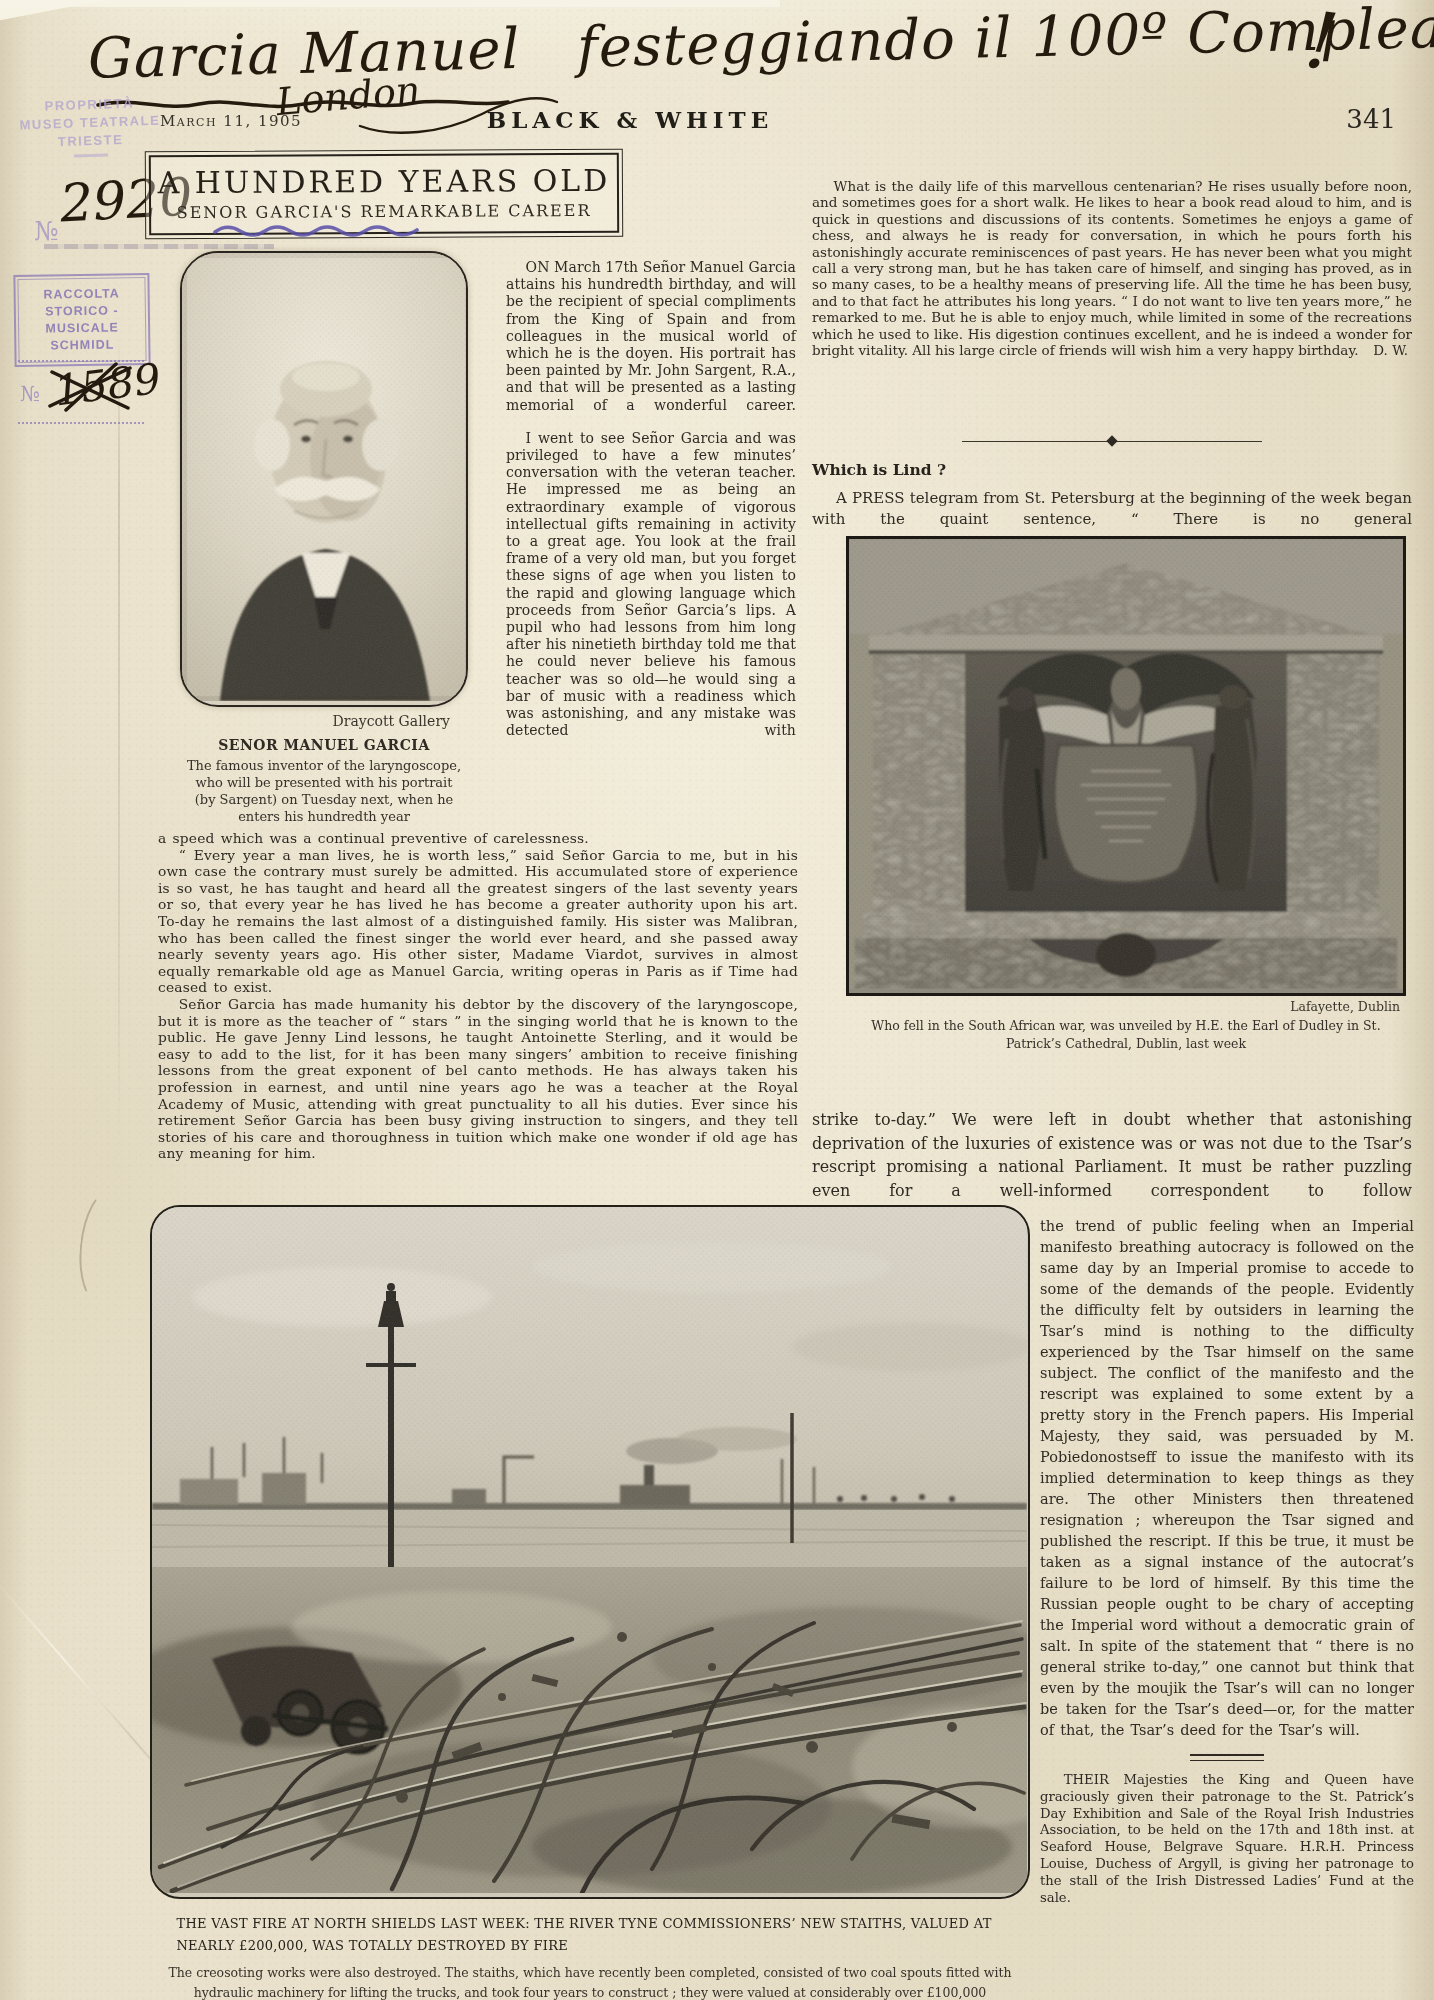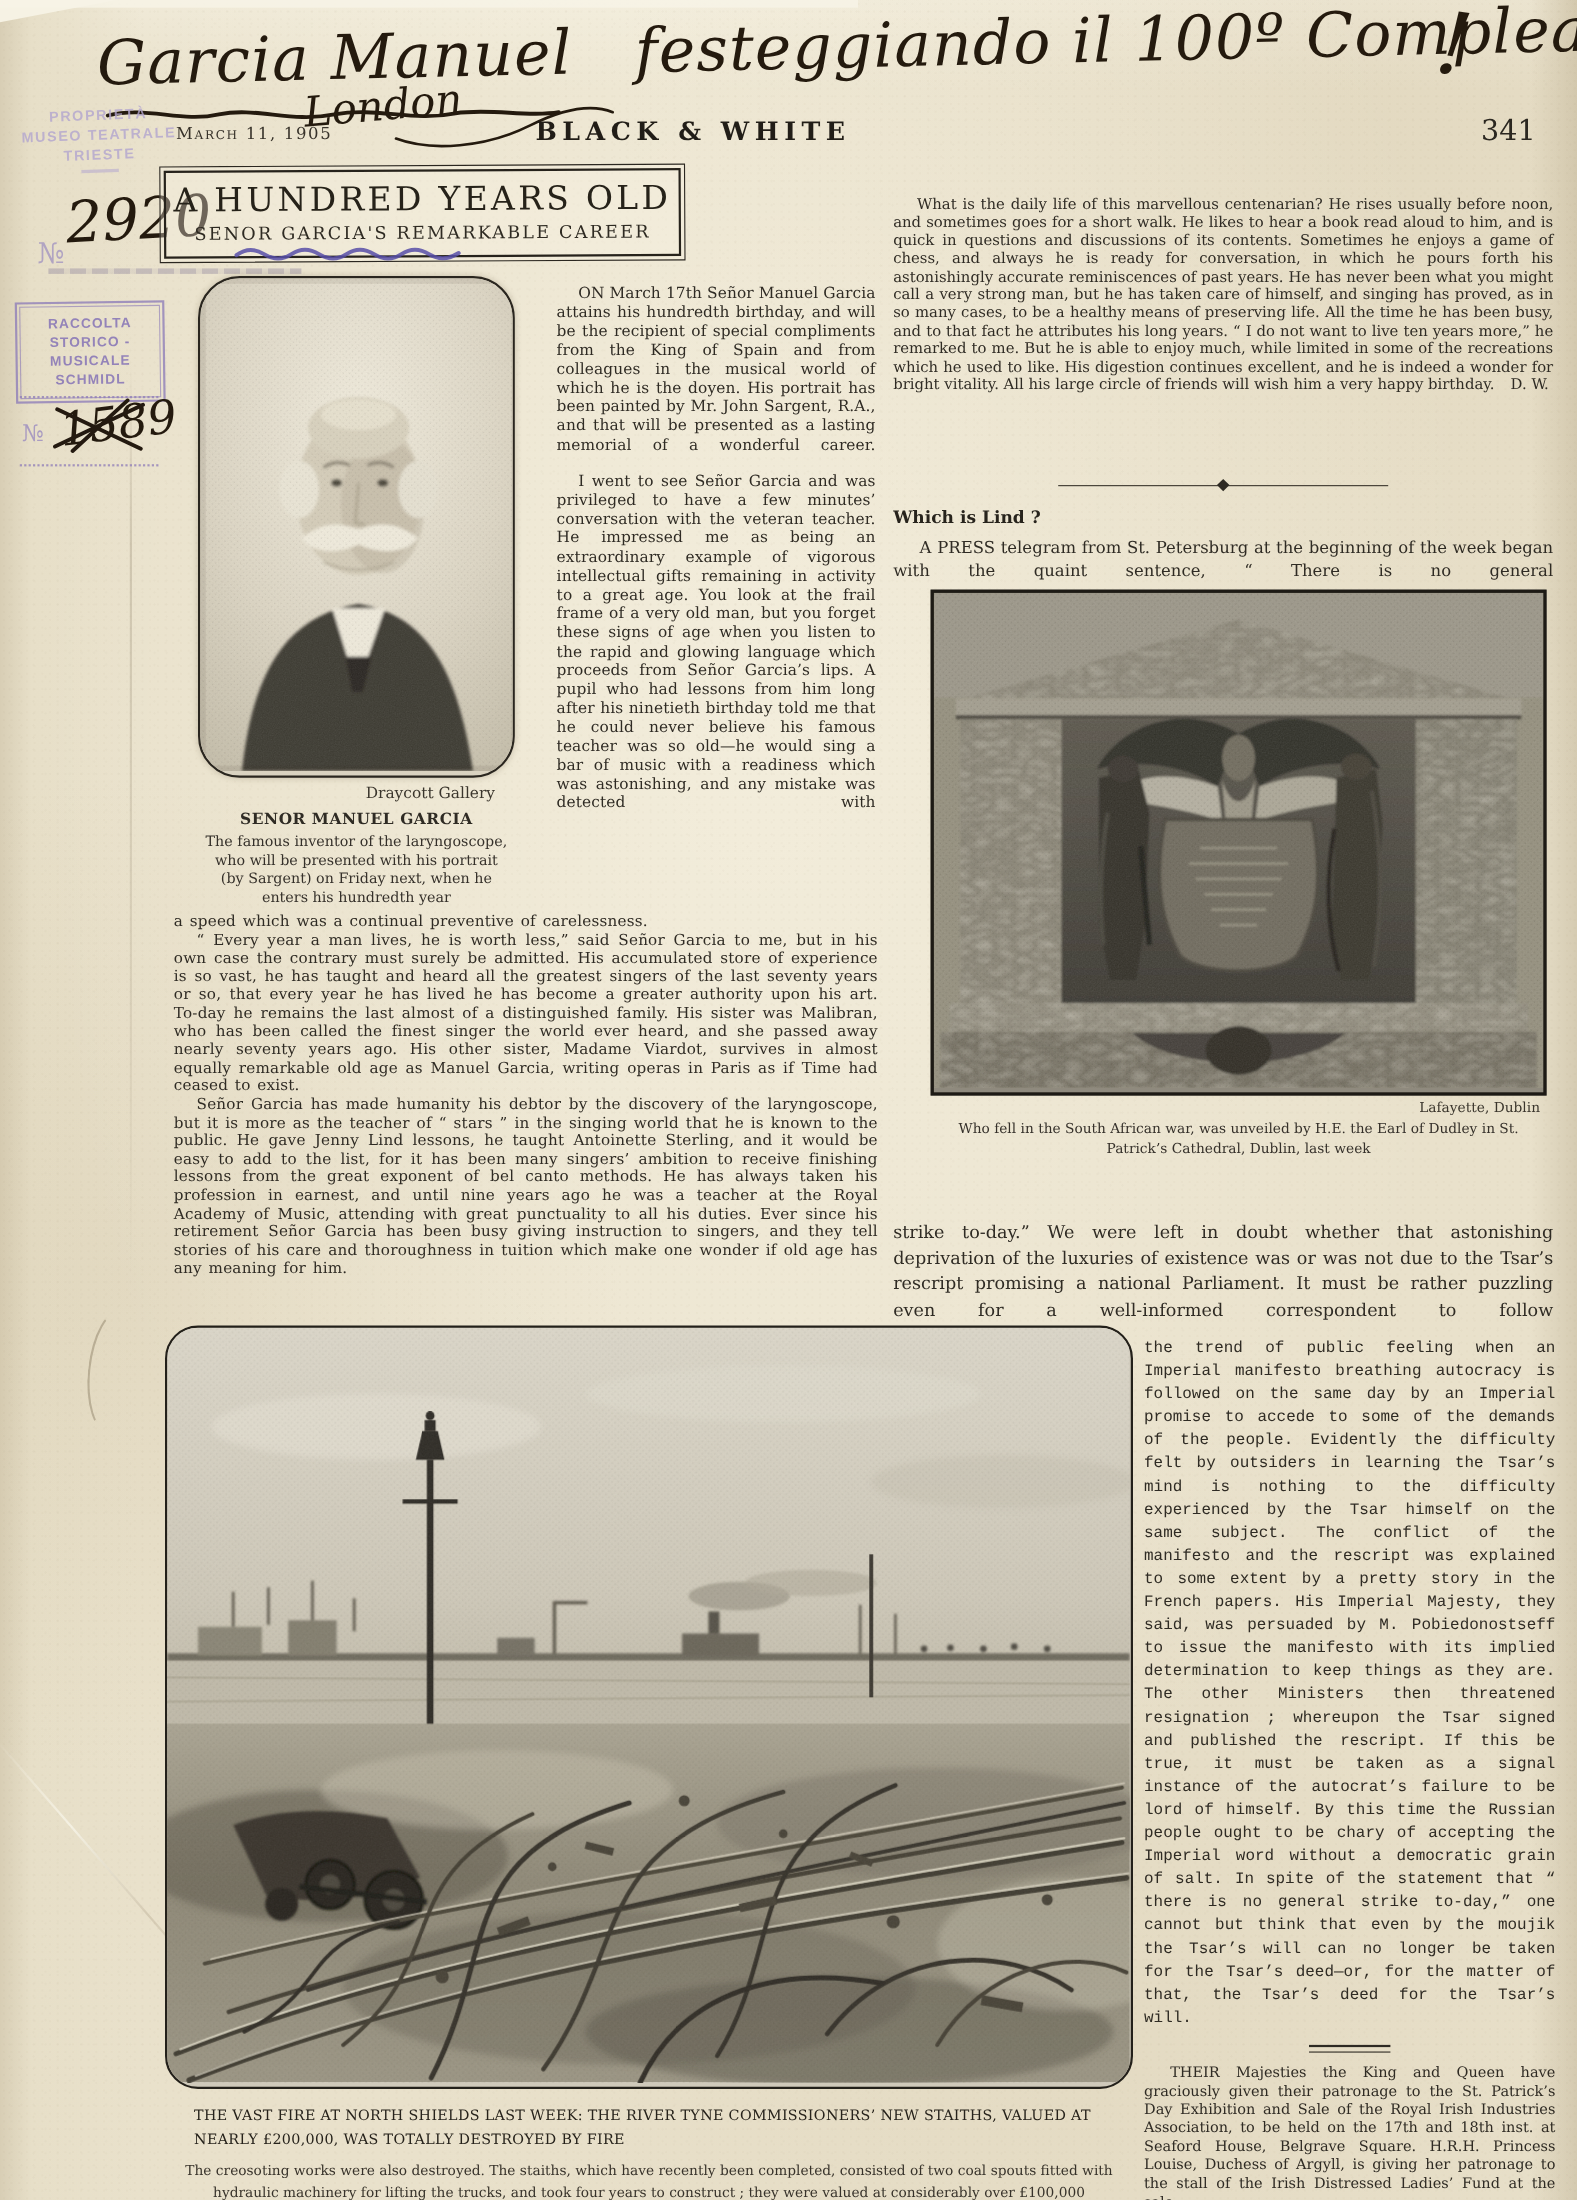--- a/index.html
+++ b/index.html
@@ -80,21 +80,21 @@
   .rc2 p{margin:0;text-indent:1.6em;}
   .memorial-fig{position:absolute;top:358px;left:34px;width:560px;}
   .m-frame{border:3px solid #1d1a15;overflow:hidden;background:#8f8a7e;}
   .m-credit{margin:3px 6px 0 0;text-align:right;font-size:12.5px;color:#3a352c;}
   .m-cap-title{margin-top:6px;text-align:center;font-size:12.5px;font-weight:bold;letter-spacing:.3px;color:#24201a;}
   .m-cap{margin:3px auto 0;width:97%;text-align:center;font-size:12.5px;line-height:18px;color:#35302a;}
   .rc3{position:absolute;top:930px;left:0;right:0;font-size:16px;line-height:23.5px;word-spacing:1px;}
   .rc3 p{margin:0;}
   
   .narrow{left:1040px;top:1216px;width:374px;}
-  .narrow .cont{font-size:14.5px;line-height:21px;word-spacing:1.5px;font-family:Liberation Mono, monospace;}
+  .narrow .cont{font-size:14.5px;line-height:21px;word-spacing:1.5px;}
   .short-div{width:74px;height:4px;margin:13px auto 0;border-top:2px solid #2e2a23;border-bottom:1px solid #2e2a23;}
   .rc4{margin-top:11px;font-size:13.2px;line-height:16.8px;}
   .rc4 p{margin:0;text-indent:1.8em;}
   
   .fire-fig{left:150px;top:1205px;width:880px;}
   .f-frame{border:2.5px solid #23201a;border-radius:30px;overflow:hidden;background:#cfc9ba;}
   .f-cap-title{margin:14px auto 0;width:94%;text-align:left;font-size:13px;font-weight:normal;letter-spacing:.3px;line-height:22px;color:#26221b;}
   .f-cap{margin:6px auto 0;width:97%;text-align:center;font-size:12.5px;line-height:20px;color:#37322a;}
   
   .top-sliver{left:0;top:0;width:780px;height:7px;background:#f7f3e6;opacity:.85;}
@@ -209,21 +209,21 @@
           <path d="M112,258 q32,14 64,0" stroke="#aaa28d" stroke-width="2.4" fill="none" opacity=".6"></path>
         </g>
         <rect width="288" height="448" fill="url(#pHt)" opacity=".55"></rect>
         <rect width="288" height="448" filter="url(#pNoise)" opacity=".12"></rect>
         <rect width="288" height="448" fill="none" stroke="rgba(60,50,35,.35)" stroke-width="10" opacity=".25"></rect>
       </svg>
     </div>
     <figcaption>
       <div class="p-credit">Draycott Gallery</div>
       <div class="p-name">SENOR MANUEL GARCIA</div>
-      <div class="p-cap">The famous inventor of the laryngoscope, who will be presented with his portrait (by Sargent) on Friday next, when he enters his hundredth year</div>
+      <div class="p-cap">The famous inventor of the laryngoscope, who will be presented with his portrait (by Sargent) on Tuesday next, when he enters his hundredth year</div>
     </figcaption>
   </figure>
 
   <div class="abs midcol just">
     <p class="jlast">ON March 17th Señor Manuel Garcia attains his hundredth birthday, and will be the recipient of special compliments from the King of Spain and from colleagues in the musical world of which he is the doyen. His portrait has been painted by Mr. John Sargent, R.A., and that will be presented as a lasting memorial of a wonderful career.</p>
     <p class="jlast">I went to see Señor Garcia and was privileged to have a few minutes’ conversation with the veteran teacher. He impressed me as being an extraordinary example of vigorous intellectual gifts remaining in activity to a great age. You look at the frail frame of a very old man, but you forget these signs of age when you listen to the rapid and glowing language which proceeds from Señor Garcia’s lips. A pupil who had lessons from him long after his ninetieth birthday told me that he could never believe his famous teacher was so old—he would sing a bar of music with a readiness which was astonishing, and any mistake was detected with</p>
   </div>
 
   <div class="abs leftfull just">
     <p>a speed which was a continual preventive of carelessness.</p>

